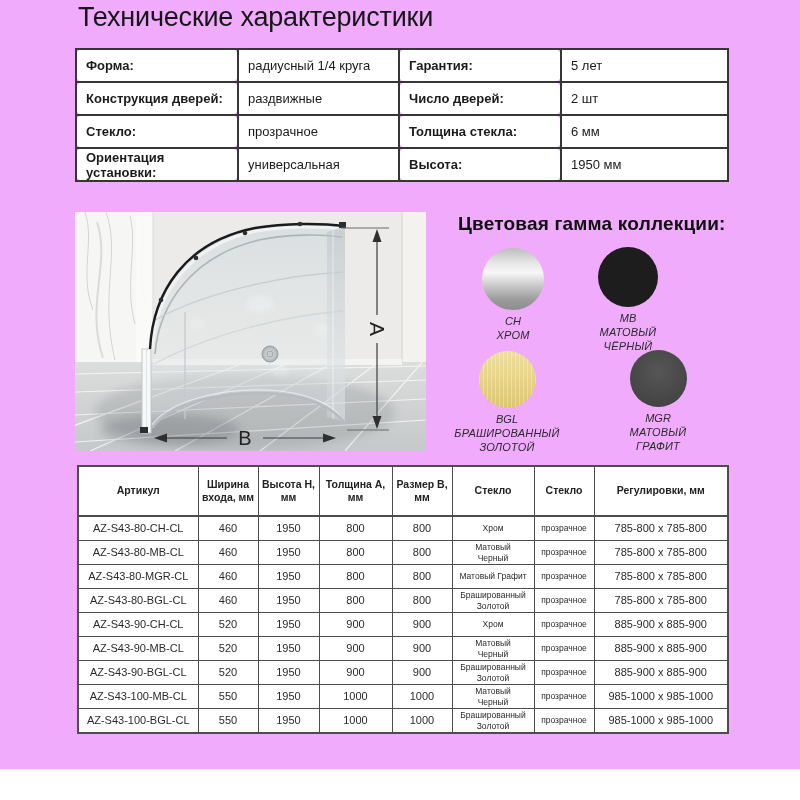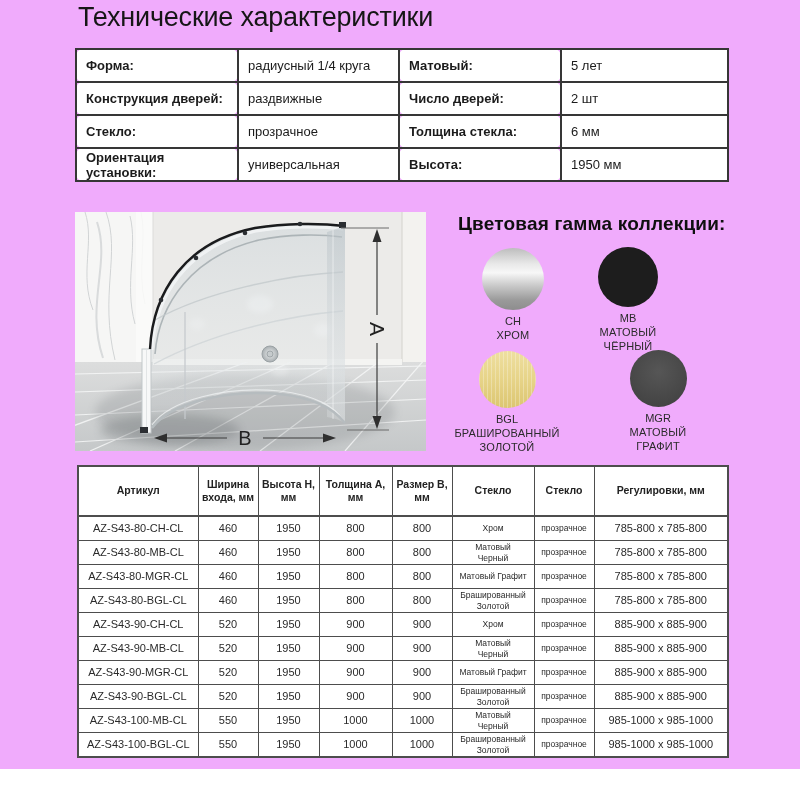--- a/index.html
+++ b/index.html
@@ -13,21 +13,21 @@
   table.spec td{border:2px solid #363636;height:31px;font-size:13px;color:#1b1b1b;
                 padding:0 4px 0 9px;vertical-align:middle;background:#fff;}
   table.spec td.sl{font-weight:bold;border-radius:7px;}
 
   
   .photo{position:absolute;left:75px;top:212px;width:351px;height:239px;}
 
   
   .colors-heading{position:absolute;left:454px;top:209px;margin:4px;font-size:19px;
                   font-weight:bold;color:#0f0f0f;letter-spacing:0.2px;}
-  .swatch{position:absolute;width:124px;text-align:center;font-size:11px;color:#2b2b2b;}
+  .swatch{position:absolute;width:124px;text-align:center;font-size:11px;color:#2b2b2b;font-style:italic;}
   .swatch .circle{border-radius:50%;margin:0 auto;}
   .circle.chrome{width:62px;height:62px;
      background:linear-gradient(180deg,#bdbdbd 0%,#e9e9e9 26%,#f7f7f7 40%,#cfcfcf 58%,#9a9a9a 84%,#8d8d8d 100%);}
   .circle.mbc{width:60px;height:60px;background:#1d1d1d;}
   .circle.bgl{width:57px;height:57px;
      background:repeating-linear-gradient(90deg,rgba(255,255,255,.28) 0 1px,rgba(255,255,255,0) 1px 4px),
                 linear-gradient(180deg,#eedfa0 0%,#e7d489 48%,#dcc671 100%);}
   .circle.mgr{width:57px;height:57px;background:radial-gradient(circle at 50% 38%,#565656 0%,#444444 75%);}
   .swatch .code{margin-top:4px;line-height:14px;}
   .swatch .nm{line-height:14px;letter-spacing:0.2px;}
@@ -53,21 +53,21 @@
     <colgroup>
         <col style="width:162px">
         <col style="width:161px">
         <col style="width:162px">
         <col style="width:167px">
       </colgroup>
     <tbody>
         <tr>
           <td class="sl">Форма:</td>
           <td class="sv">радиусный 1/4 круга</td>
-          <td class="sl">Матовый:</td>
+          <td class="sl">Гарантия:</td>
           <td class="sv">5 лет</td>
         </tr>
         <tr>
           <td class="sl">Конструкция дверей:</td>
           <td class="sv">раздвижные</td>
           <td class="sl">Число дверей:</td>
           <td class="sv">2 шт</td>
         </tr>
         <tr>
           <td class="sl">Стекло:</td>
@@ -312,30 +312,20 @@
           <td class="c-num">520</td>
           <td class="c-num">1950</td>
           <td class="c-num">900</td>
           <td class="c-num">900</td>
           <td class="c-prof">Матовый
 Черный</td>
           <td class="c-glass">прозрачное</td>
           <td class="c-reg">885-900 x 885-900</td>
         </tr>
         <tr>
-          <td class="c-art">AZ-S43-90-MGR-CL</td>
-          <td class="c-num">520</td>
-          <td class="c-num">1950</td>
-          <td class="c-num">900</td>
-          <td class="c-num">900</td>
-          <td class="c-prof">Матовый Графит</td>
-          <td class="c-glass">прозрачное</td>
-          <td class="c-reg">885-900 x 885-900</td>
-        </tr>
-        <tr>
           <td class="c-art">AZ-S43-90-BGL-CL</td>
           <td class="c-num">520</td>
           <td class="c-num">1950</td>
           <td class="c-num">900</td>
           <td class="c-num">900</td>
           <td class="c-prof">Брашированный
 Золотой</td>
           <td class="c-glass">прозрачное</td>
           <td class="c-reg">885-900 x 885-900</td>
         </tr>

